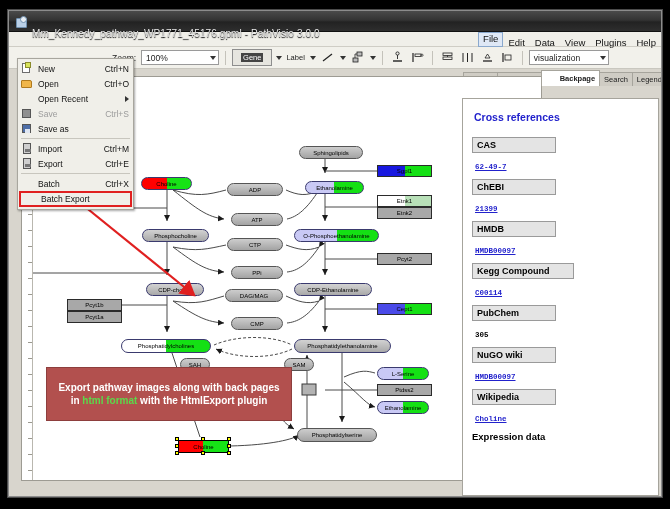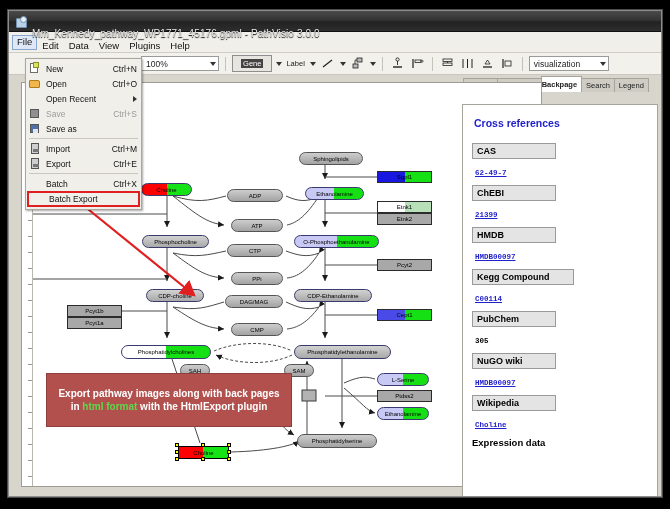--- a/index.html
+++ b/index.html
@@ -56,27 +56,28 @@
   .title-text {
     color: #e9e9e9;
     font-size: 10px;
     letter-spacing: .1px;
     white-space: nowrap;
     text-shadow: 0 1px 1px #000;
     margin-top: 24px;
   }
   
   .menubar {
-    height: 21px;
+    height: 15px;
     background: #f0efe9;
     border-bottom: 1px solid #cfcdc5;
     display: flex; align-items: center;
     padding-left: 3px;
     font-size: 9.5px;
     color: #111;
+    justify-content: flex-end;
   }
   .menu-item {
     padding: 10px 5px 2px 5px;
     white-space: nowrap;
     line-height: 12px;
   }
   .menu-item.active {
     background: #dfe8f6;
     border: 1px solid #8aa8cd;
     padding: 0px 4px 1px 4px;
@@ -219,21 +220,21 @@
     background: #cfccc4;
     border: 1px solid #a6a49c;
     border-bottom: none;
     color: #222;
     line-height: 9px;
     margin-right: -1px;
   }
   .ptab.sel {
     background: #ffffff;
     font-weight: bold;
-    padding: 3px 4px 3px 0;
+    padding: 3px 4px 3px 18px;
     position: relative; z-index: 2;
   }
   .panel-body {
     flex: 1;
     background: #ffffff;
     border: 1px solid #a6a49c;
     margin: 0 0 0 4px;
     padding: 10px 9px 4px 9px;
     overflow: hidden;
     position: relative;
@@ -260,21 +261,21 @@
     color: #2222cc;
     text-decoration: underline;
     font-weight: bold;
     font-family: Liberation Mono, monospace;
   }
   .xref-val.plain { color: #000; text-decoration: none; }
   .expr-title { font-size: 9.5px; font-weight: bold; margin-top: 4px; color: #000; }
   
   .dropdown {
     position: absolute;
-    left: 16px; top: 47px;
+    left: 8px; top: 47px;
     width: 117px;
     background: #f0efe9;
     border: 1px solid #a8a69e;
     box-shadow: 1px 1px 2px rgba(0,0,0,.35);
     z-index: 50;
     padding: 2px 0;
     font-size: 8.5px;
   }
   .dd-item {
     display: flex; align-items: center;

